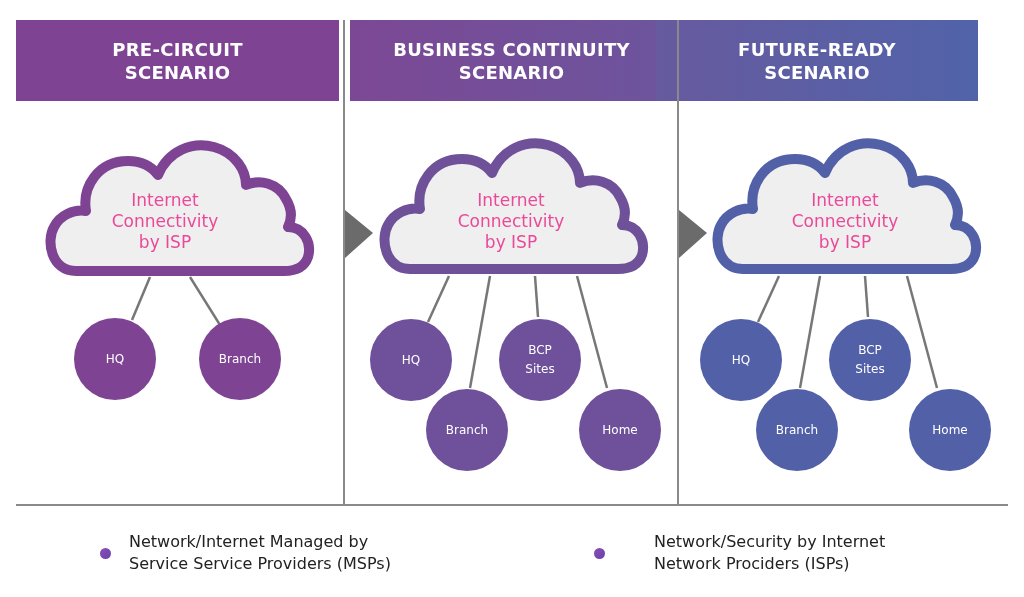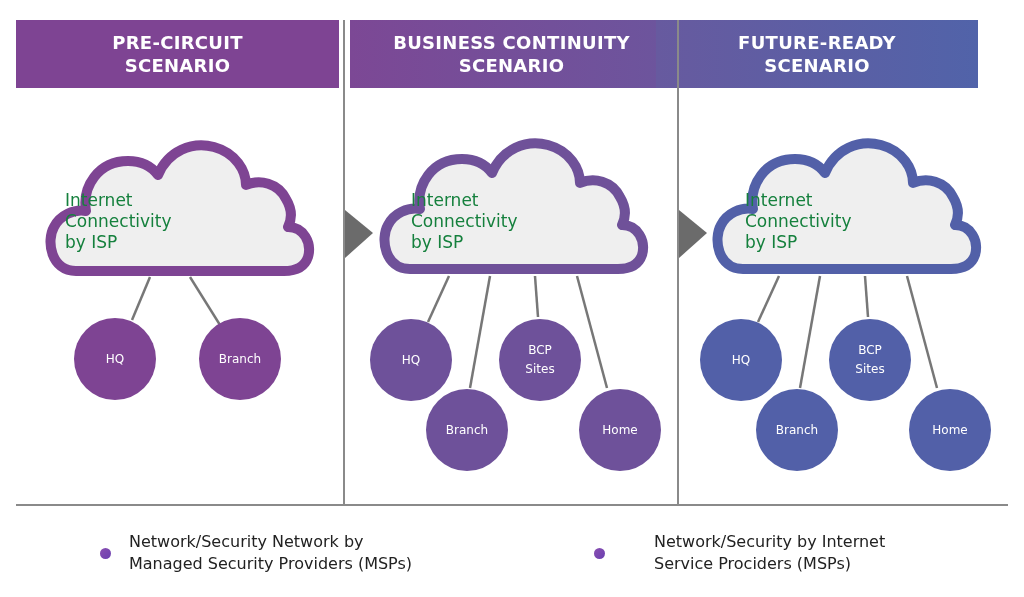--- a/index.html
+++ b/index.html
@@ -1,28 +1,28 @@
 <!DOCTYPE html>
 <html><head>
 <meta charset="utf-8">
 <style>
   html, body { margin: 0; padding: 0; background: #ffffff; }
   body { width: 1024px; height: 597px; position: relative; overflow: hidden;
          font-family: "Liberation Sans", sans-serif; }
-  .header { position: absolute; top: 20px; height: 68px; color: #fff;
+  .header { position: absolute; top: 20px; height: 81px; color: #fff;
             display: flex; align-items: center; justify-content: center; text-align: center;
             font-family: "DejaVu Sans", sans-serif; font-weight: bold; font-size: 18px; line-height: 23px; letter-spacing: 0.3px; }
   .h1 { left: 16px; width: 323px; background: #7e4493; }
   .h2 { left: 350px; width: 323px; background: linear-gradient(90deg, #7c4895, #6c559d); }
   .h3 { left: 656px; width: 322px; background: linear-gradient(90deg, #675a9f, #5163a9); }
   .header span { display: block; }
   .vline { position: absolute; top: 20px; width: 2px; height: 485px; background: #8a8a8a; }
   .hline { position: absolute; left: 16px; top: 504px; width: 992px; height: 2px; background: #8a8a8a; }
   svg.diagram { position: absolute; left: 0; top: 0; }
-  .cloud-text { position: absolute; font-size: 17px; line-height: 21px; color: #15803d;
+  .cloud-text { position: absolute; text-align: center; font-size: 17px; line-height: 21px; color: #ec4899;
                 font-family: "DejaVu Sans", sans-serif; width: 200px; }
   .node { position: absolute; border-radius: 50%; color: #fff; display: flex; align-items: center;
           justify-content: center; text-align: center; font-size: 12px; line-height: 19px;
           font-family: "DejaVu Sans", sans-serif; width: 82px; height: 82px; }
   .node span { display: block; }
   .legend-item { position: absolute; display: flex; align-items: center; }
   .legend-dot { width: 11px; height: 11px; border-radius: 50%; margin-right: 18px;
                 background: linear-gradient(135deg, #8a4fb1, #6a3fb0); }
   .legend-text { font-size: 16px; line-height: 22px; color: #222; font-family: "DejaVu Sans", sans-serif; }
   .legend-text span { display: block; }
@@ -139,23 +139,23 @@
     <span>Sites</span>
   </div>
 </div>
 <div class="node" style="left:909px; top:389px; background:#5260a8;">
   <span>Home</span>
 </div>
 
 <div class="legend-item" style="left:100px; top:531px;">
   <div class="legend-dot"></div>
   <div class="legend-text">
-    <span>Network/Security Network by</span>
-    <span>Managed Security Providers (MSPs)</span>
+    <span>Network/Internet Managed by</span>
+    <span>Service Service Providers (MSPs)</span>
   </div>
 </div>
 <div class="legend-item" style="left:594px; top:531px;gap:31px;">
   <div class="legend-dot"></div>
   <div class="legend-text">
     <span>Network/Security by Internet</span>
-    <span>Service Prociders (MSPs)</span>
+    <span>Network Prociders (ISPs)</span>
   </div>
 </div>
 
 </body></html>

